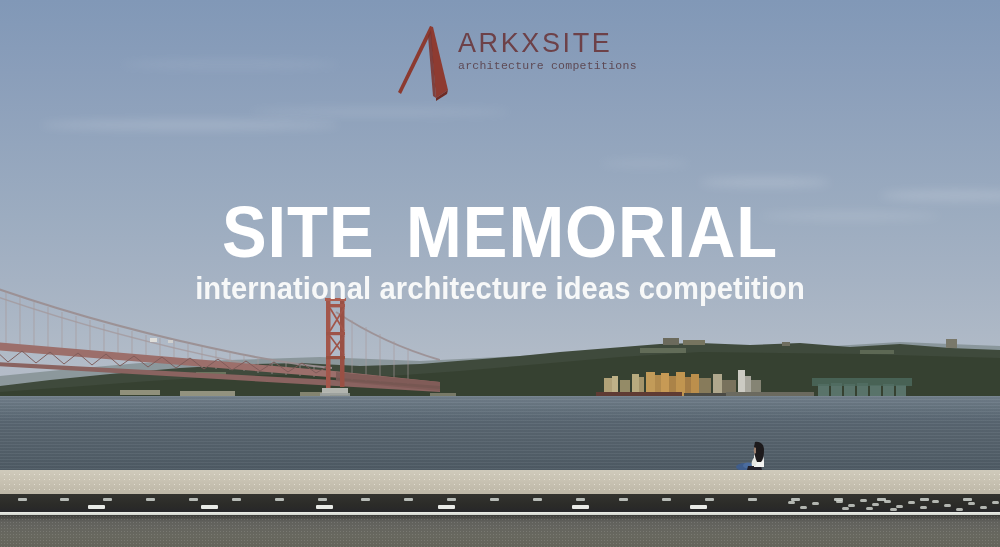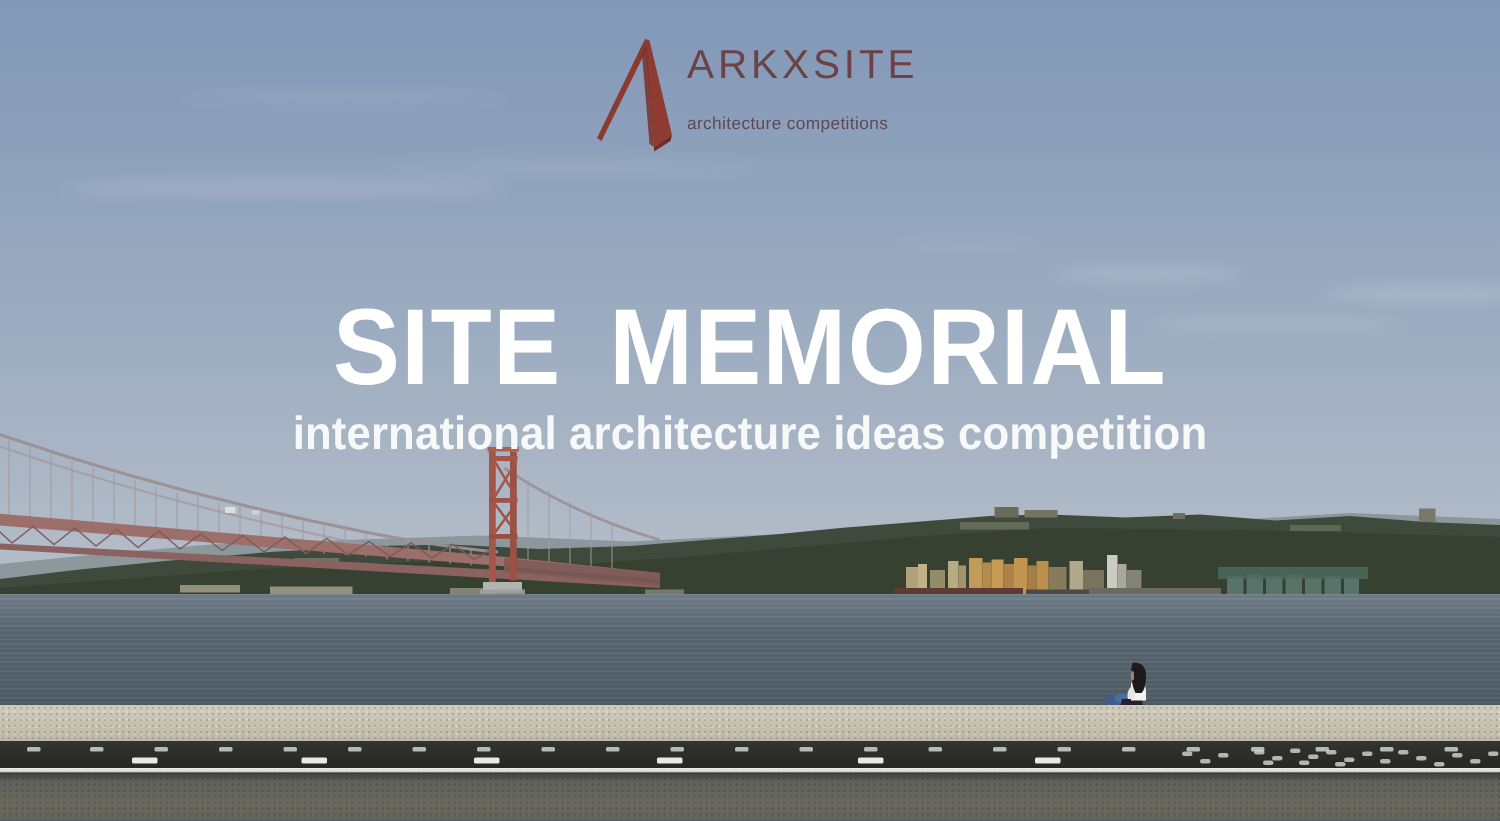--- a/index.html
+++ b/index.html
@@ -201,28 +201,29 @@
   .logo-word {
     font-family: "Liberation Sans", sans-serif;
     font-size: 27px;
     font-weight: 400;
     letter-spacing: 2.6px;
     color: #6d4148;
     line-height: 1;
     white-space: nowrap;
   }
   .logo-tag {
-    font-family: Liberation Sans, sans-serif;
+    font-family: Liberation Mono, monospace;
     font-size: 11.5px;
     font-weight: 400;
     letter-spacing: .25px;
     color: #5e4a55;
     line-height: 1;
-    margin-top: 21px;
+    margin-top: 3px;
     white-space: nowrap;
+    text-align: center;
   }
 
   
   .headline {
     position: absolute;
     left: 0; top: 196px;
     width: 1000px;
     text-align: center;
     font-family: "Liberation Sans Narrow", "Liberation Sans", sans-serif;
     font-weight: bold;

